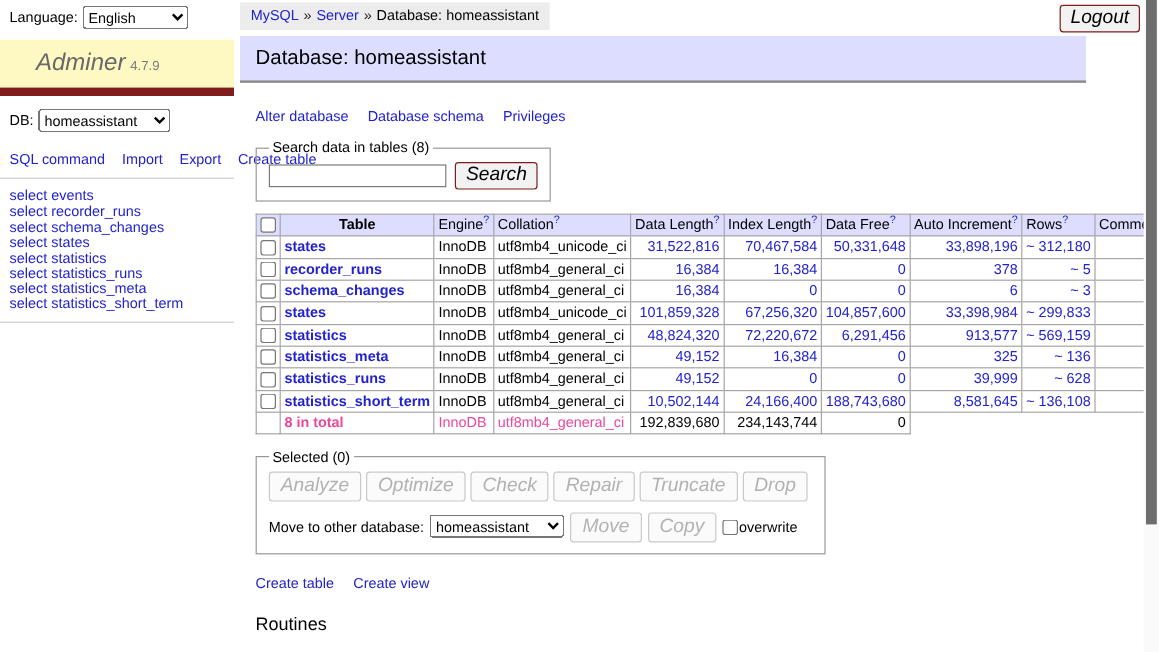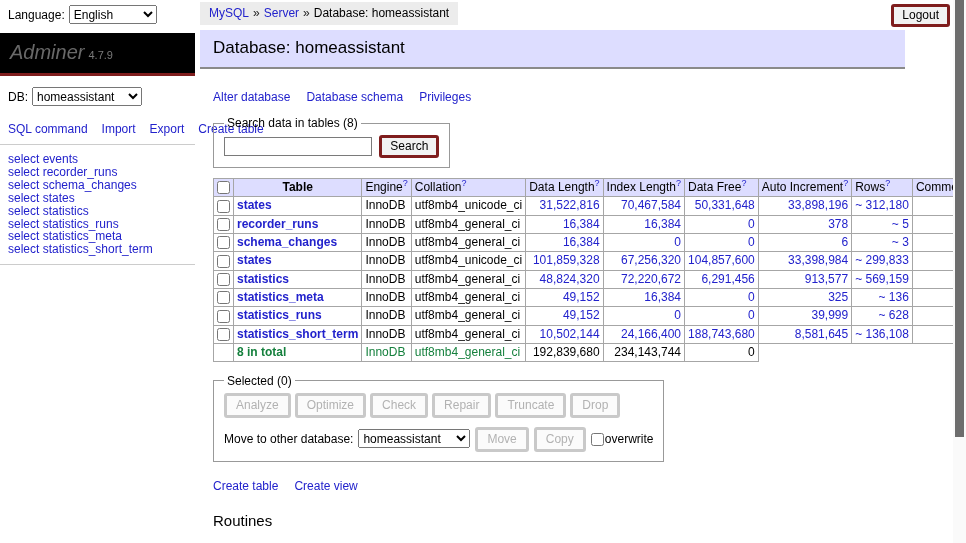--- a/index.html
+++ b/index.html
@@ -5,43 +5,43 @@
   * { box-sizing: border-box; margin: 0; padding: 0; }
   html, body { width: 966px; height: 543px; overflow: hidden; background: #fff;
     font-family: "Liberation Sans", sans-serif; font-size: 12px; color: #000; }
   a { color: #2222cc; text-decoration: none; cursor: pointer; }
 
   
   #sidebar { position: absolute; left: 0; top: 0; width: 195px; }
   .lang-row { padding: 5px 0 0 8px; }
   .lang-row select { width: 88px; height: 19px; font-size: 12px; margin-left: 4px;
     font-family: "Liberation Sans", sans-serif; }
-  .logo-band { margin-top: 9px; background: #000000; border-bottom: 3px solid #7f1d1d;
-    padding: 8px 0 9px 10px; }
+  .logo-band { margin-top: 9px; background: #fef9c3; border-bottom: 7px solid #7f1d1d;
+    padding: 8px 0 9px 30px; }
   .logo-band .app { font-style: italic; font-size: 20px; color: #696969; }
   .logo-band .ver { font-size: 11px; color: #7a7a7a; margin-left: 4px; }
   .db-row { margin: 11px 0 0 8px; }
   .db-row select { width: 110px; height: 19px; font-size: 12px; margin-left: 4px;
     font-family: "Liberation Sans", sans-serif; }
   .side-links { margin: 16px 8px 0 8px; line-height: 14px; }
   .side-links a { margin-right: 14px; white-space: nowrap; }
   #sidebar hr { border: 0; border-top: 1px solid #ccc; margin: 8px 0; }
   .table-links { list-style: none; margin: 7px 0 0 8px; }
   .table-links li { line-height: 12.9px; }
   .table-links a { white-space: nowrap; }
 
   
   #main { position: absolute; left: 200px; top: 0; width: 705px; }
   .breadcrumb { display: inline-block; background: #ececec; padding: 4px 9px 5px 9px;
     margin-top: 2px; }
   .breadcrumb .sep { color: #222; margin: 0 4px; }
   #logout-btn { position: absolute; top: 4px; right: 16px; }
-  button { font-family: "Liberation Sans", sans-serif; font-size: 12px;
-    border: 3px solid #7f1d1d; background: #f2f2f2; border-radius: 3px;
-    padding: 1px 8px 2px 8px; color: #000; cursor: pointer; }
+  button { font-family: "Liberation Sans", sans-serif; font-size: 16px;
+    border: 1px solid #7f1d1d; background: #f2f2f2; border-radius: 3px;
+    padding: 1px 8px 2px 8px; color: #000; cursor: pointer; font-style: italic; }
   button:disabled { color: #b2b2b2; border-color: #c9c9c9; background: #fbfbfb; cursor: default; }
   h2.db-title { margin-top: 5px; background: #ddddff; border-bottom: 2px solid #8a8a8a;
     font-size: 17px; font-weight: normal; padding: 8px 0 9px 13px; }
   .actions-row { margin: 21px 0 0 13px; }
   .actions-row a { margin-right: 16px; }
   h3 { font-size: 15px; font-weight: normal; margin: 19px 0 0 13px; }
 
   fieldset { display: inline-block; border: 1px solid #999; margin: 12px 0 0 13px;
     padding: 5px 10px 9px 10px; }
   legend { padding: 0 3px; }
@@ -60,21 +60,21 @@
   .c-engine { width: 38px; }
   .c-collation { width: 93px; }
   .c-dlen { width: 63px; }
   .c-ilen { width: 63px; }
   .c-dfree { width: 56px; margin-top: 12px; }
   .c-auto { width: 74px; }
   .c-rows { width: 49px; }
   .c-comment { width: 50px; }
   .db td.num { text-align: right; color: #2222cc; }
   .db td a.tname { font-weight: bold; }
-  .db tr.total td { color: #15803d; }
+  .db tr.total td { color: #ec4899; }
   .db tr.total td.lbl { font-weight: bold; }
   .db tr.total td.num { color: #000; }
   .db tr.total td.noborder { border: none; background: transparent; }
   input[type=checkbox] { width: 13px; height: 13px; margin: 0; vertical-align: middle; }
 
   .selected-fs .btn-row button { margin-right: 4px; padding: 2px 9px 3px 9px; }
   .selected-fs .move-row { margin-top: 9px; }
   .selected-fs .move-row select { width: 112px; height: 19px; font-size: 12px;
     margin: 0 5px; font-family: "Liberation Sans", sans-serif; }
   .selected-fs .move-row button { margin-right: 5px; padding: 2px 9px 3px 9px; }

